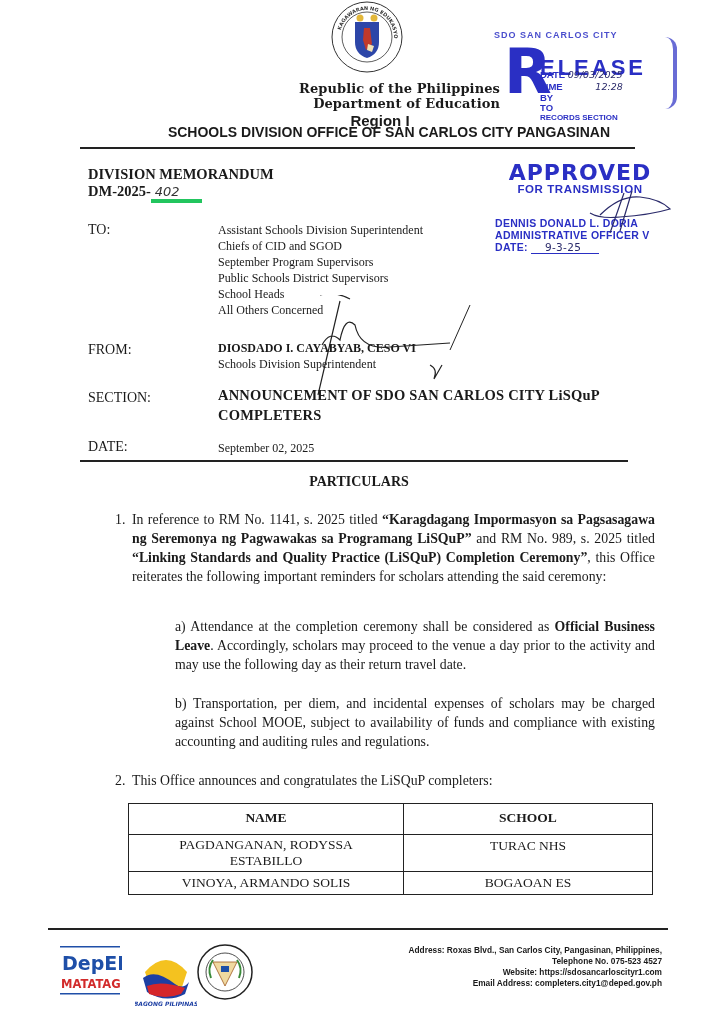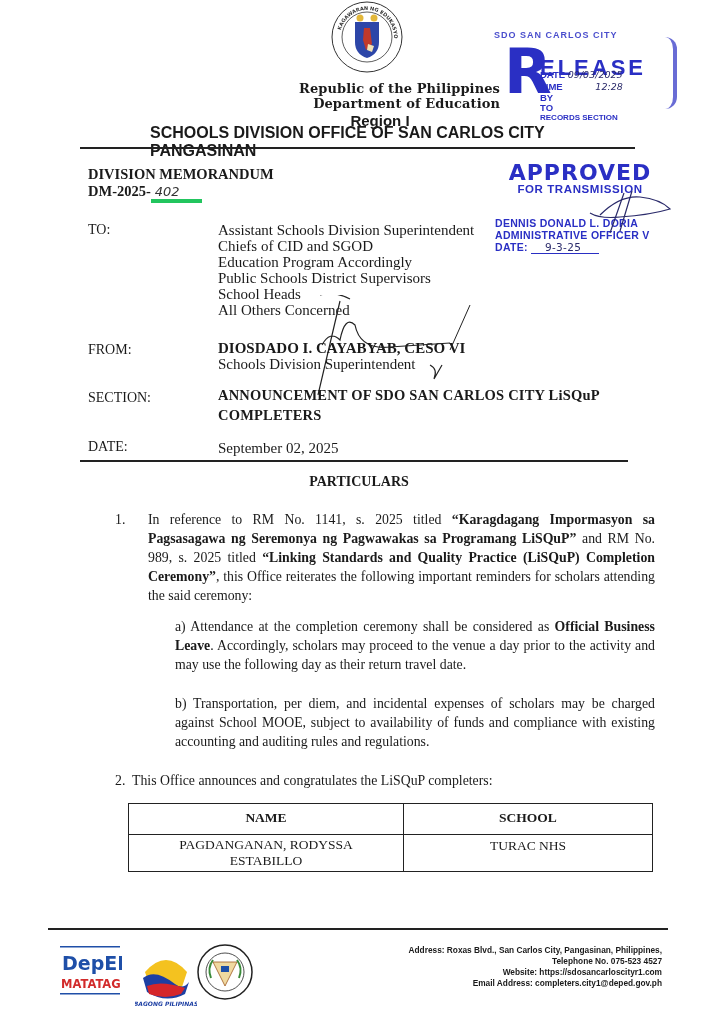--- a/index.html
+++ b/index.html
@@ -6,21 +6,21 @@
   body { width: 718px; height: 1024px; position: relative; overflow: hidden;
          font-family: "Liberation Serif", serif; color: #1a1a1a; }
   .abs { position: absolute; }
   .sans { font-family: "Liberation Sans", sans-serif; }
 
   
   .seal { left: 330px; top: 0px; width: 74px; height: 74px; }
   .gothic { font-family: "DejaVu Serif", serif; font-weight: bold; font-size: 13px;
             left: 260px; width: 240px; text-align: right; letter-spacing: 0.1px; }
   .region { left: 260px; width: 240px; text-align: center; top: 112px; font-size: 15px; font-weight: bold; }
-  .division-office { left: 150px; width: 460px; text-align: left; top: 124px; font-size: 16px; font-weight: bold; }
+  .division-office { left: 150px; width: 460px; text-align: right; top: 124px; font-size: 14px; font-weight: bold; }
   .rule { height: 2px; background: #222; }
 
   
   .stamp { color: #2a2fc4; font-family: "Liberation Sans", sans-serif; font-weight: bold; }
   .released { left: 490px; top: 27px; width: 195px; height: 100px; }
   .rel-top { font-size: 9px; letter-spacing: 1px; position:absolute; left: 4px; top: 3px; opacity: .85; }
   .rel-R { position:absolute; left: 14px; top: 14px; font-size: 62px; line-height: 62px; font-family: "DejaVu Sans", sans-serif; font-weight: bold; }
   .rel-word { position:absolute; left: 50px; top: 28px; font-size: 22px; letter-spacing: 3px; }
   .rel-line { position:absolute; left: 50px; font-size: 9.5px; }
   .rel-hand { font-family: "DejaVu Sans", sans-serif; font-weight: normal; color: #2a2a6a; font-style: italic; }
@@ -32,30 +32,30 @@
   .ap-name { font-size: 10.5px; letter-spacing: .3px; margin-top: 22px; }
   .ap-role { font-size: 10.5px; letter-spacing: .3px; }
   .ap-date { font-size: 10.5px; letter-spacing: .3px; }
   .ap-date span.hand { font-weight: normal; color:#2a2a6a; border-bottom: 1px solid #2a2fc4; padding: 0 18px 0 14px; font-family: "DejaVu Sans", sans-serif; }
 
   
   .memo-label { left: 88px; top: 166px; font-weight: bold; font-size: 14.5px; line-height: 17px; }
   .memo-num-hand { font-family: "DejaVu Sans", sans-serif; font-style: italic; font-weight: normal; color:#333; border-bottom: 4px solid #22c55e; padding: 0 22px 0 4px; font-size: 13px; }
 
   .field-label { left: 88px; font-size: 14px; }
-  .field-value { left: 218px; font-size: 15px; line-height: 16px; }
+  .field-value { left: 218px; font-size: 12px; line-height: 16px; }
   .bold { font-weight: bold; }
   .subject { left: 218px; top: 385px; font-weight: bold; font-size: 14.5px; line-height: 20px; letter-spacing: 0.2px; width: 440px; }
 
   .particulars { left: 0; width: 718px; text-align: center; top: 474px; font-weight: bold; font-size: 14px; }
 
   .para { font-size: 13.8px; line-height: 19px; text-align: justify; }
   .p1 { left: 115px; top: 510px; width: 540px; }
   .p1 .num { position: absolute; left: 0; top: 0; }
-  .p1 .txt { margin-left: 33px; }
+  .p1 .txt { margin-left: 17px; }
   .pa { left: 175px; top: 617px; width: 480px; }
   .pb { left: 175px; top: 694px; width: 480px; }
   .p2 { left: 115px; top: 771px; width: 540px; }
 
   table.completers { position: absolute; left: 128px; top: 803px; width: 525px; border-collapse: collapse; font-size: 13.5px; }
   table.completers th, table.completers td { border: 1.3px solid #222; text-align: center; padding: 3px 4px; vertical-align: top; line-height: 16px; font-weight: normal; }
   table.completers th { font-weight: bold; padding: 6px 4px 8px; }
   table.completers col.c1 { width: 275px; }
 
   
@@ -122,21 +122,21 @@
 </div>
 <svg class="abs sig2" viewBox="0 0 100 60">
   <path d="M20 30 Q40 10 60 12 Q80 14 90 24 Q70 30 40 32 Q20 34 10 28" fill="none" stroke="#2a2a6a" stroke-width="1.2"></path>
   <path d="M30 48 L44 8 M40 46 L52 6" fill="none" stroke="#2a2a6a" stroke-width="1.2"></path>
 </svg>
 
 <div class="abs field-label" style="top:222px;">TO:</div>
 <div class="abs field-value" style="top:222px;">
   <div>Assistant Schools Division Superintendent</div>
   <div>Chiefs of CID and SGOD</div>
-  <div>Education Program Accordingly</div>
+  <div>September Program Supervisors</div>
   <div>Public Schools District Supervisors</div>
   <div>School Heads</div>
   <div>All Others Concerned</div>
 </div>
 
 <div class="abs field-label" style="top:342px;">FROM:</div>
 <div class="abs field-value" style="top:340px;">
   <div class="bold">DIOSDADO I. CAYABYAB, CESO VI</div>
   <div>Schools Division Superintendent</div>
 </div>
@@ -187,20 +187,24 @@
     <tr>
       <th>NAME</th>
       <th>SCHOOL</th>
     </tr>
   </thead>
   <tbody>
     <tr>
       <td style="padding:2px 40px;">PAGDANGANAN, RODYSSA ESTABILLO</td>
       <td>TURAC NHS</td>
     </tr>
+    <tr>
+      <td>VINOYA, ARMANDO SOLIS</td>
+      <td>BOGAOAN ES</td>
+    </tr>
   </tbody>
 </table>
 
 <div class="abs footer-rule"></div>
 
 <svg class="abs deped-logo" viewBox="0 0 62 58">
   <rect x="0" y="2" width="60" height="1.5" fill="#1f4fa8"></rect>
   <text x="2" y="26" font-size="19" font-weight="bold" fill="#1f4fa8" font-family="DejaVu Sans, sans-serif">DepED</text>
   <text x="1" y="44" font-size="11.5" font-weight="bold" fill="#d22b2b" font-family="DejaVu Sans, sans-serif">MATATAG</text>
   <rect x="0" y="49" width="60" height="1.5" fill="#1f4fa8"></rect>

